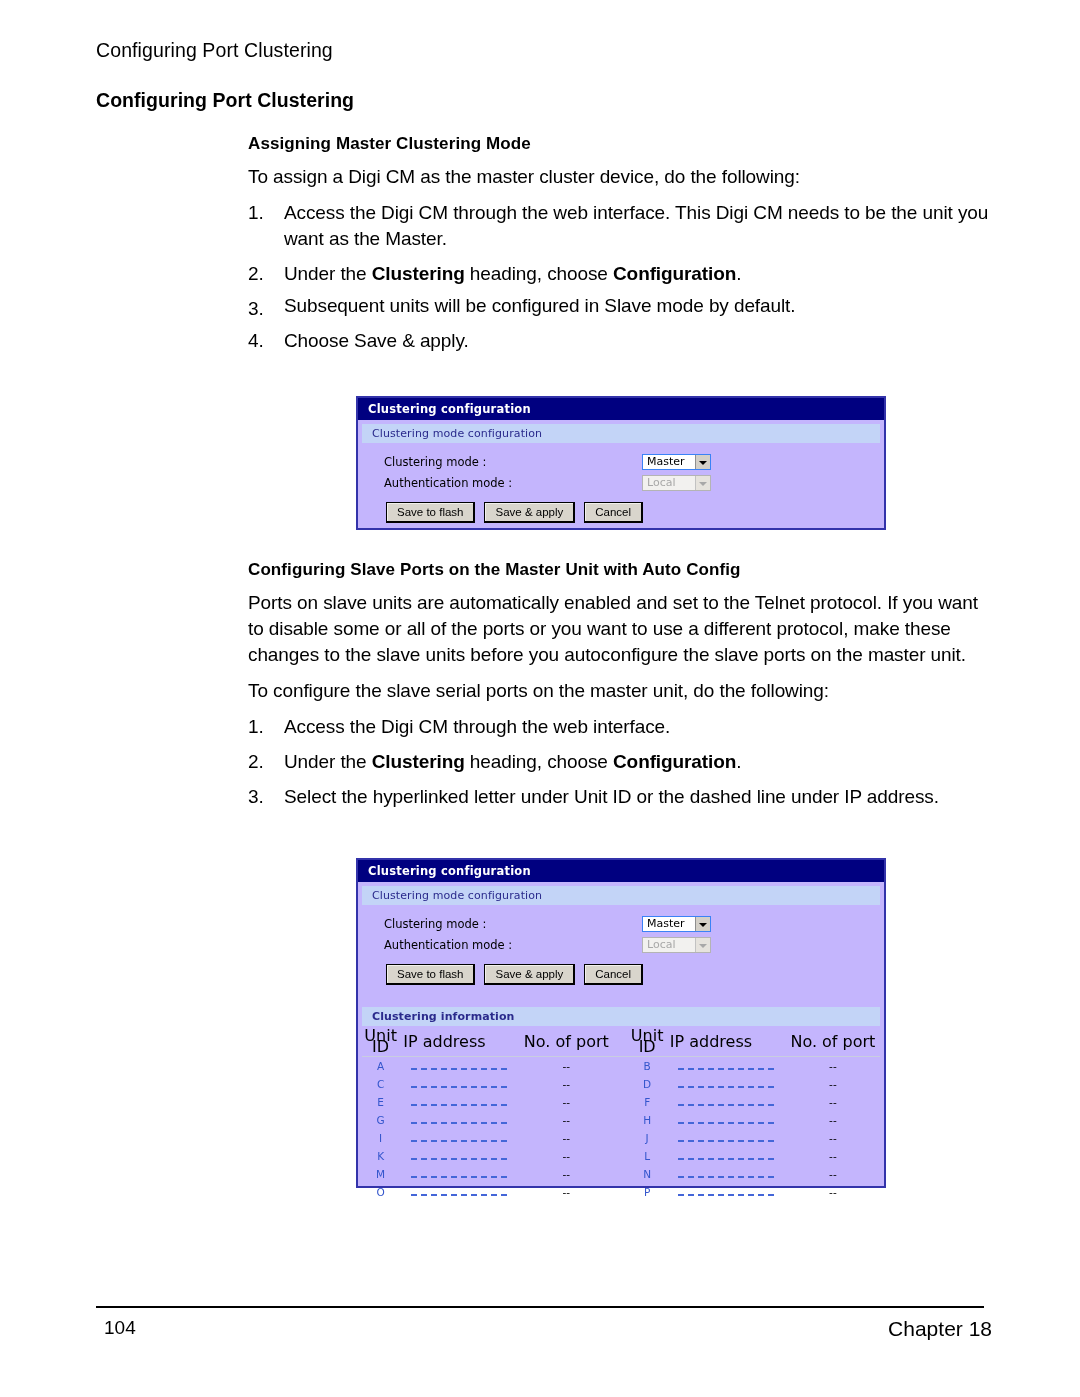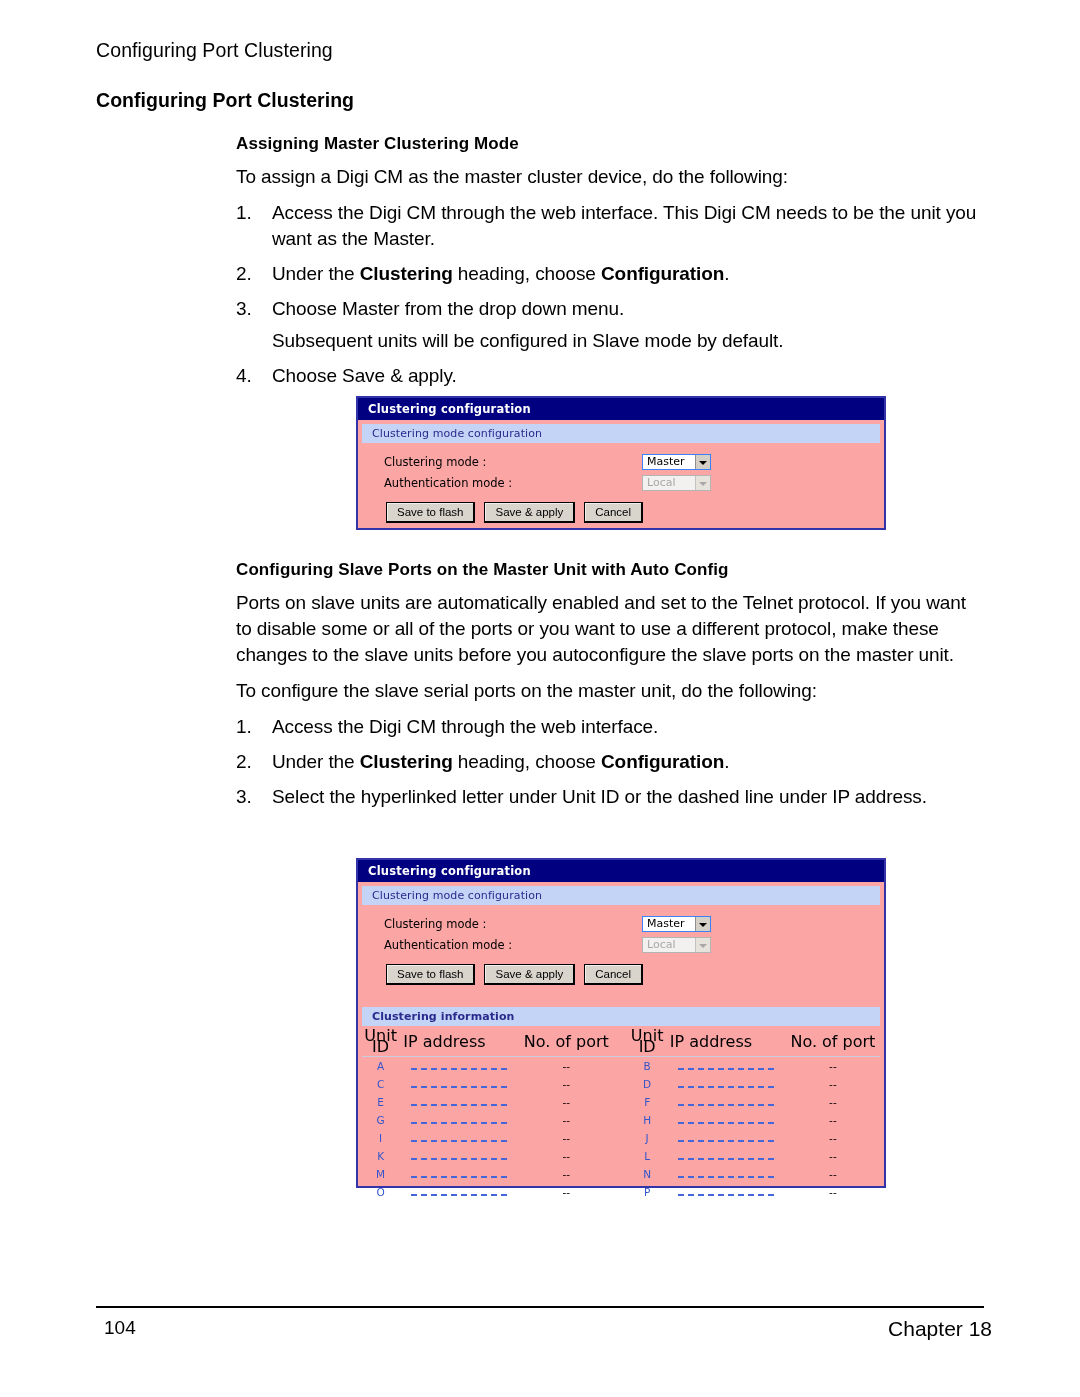--- a/index.html
+++ b/index.html
@@ -37,21 +37,21 @@
     left: 96px;
     top: 89px;
     font-size: 19.5px;
     font-weight: bold;
     letter-spacing: 0.05px;
   }
 
   
   .body-col {
     position: absolute;
-    left: 236px;
+    left: 248px;
     top: 134px;
     width: 744px;
   }
 
   .h2 {
     font-size: 17px;
     font-weight: bold;
     margin: 0 0 10px 0;
     letter-spacing: 0.1px;
   }
@@ -89,21 +89,21 @@
     padding-left: 36px;
     margin: -3px 0 9px 0;
     letter-spacing: -0.1px;
   }
   b { font-weight: bold; }
 
   
   .ui-panel {
     position: absolute;
     border: 2px solid #3333aa;
-    background: #fca5a5;
+    background: #c4b5fd;
     font-family: "DejaVu Sans", sans-serif;
     box-sizing: border-box;
   }
   .ui-titlebar {
     background: #000080;
     color: #ffffff;
     font-size: 11.5px;
     font-weight: bold;
     padding: 4px 0 4px 10px;
     letter-spacing: 0.2px;
@@ -253,21 +253,21 @@
     <p class="para">To assign a Digi CM as the master cluster device, do the following:</p>
 
     <ol class="steps">
       <li>
         <span class="num">1.</span><span>Access the Digi CM through the web interface. This Digi CM needs to be the unit you want as the Master.</span>
       </li>
       <li>
         <span class="num">2.</span><span>Under the </span><b>Clustering</b><span> heading, choose </span><b>Configuration</b><span>.</span>
       </li>
       <li>
-        <span class="num">3.</span><span>Choose Master from the drop down menu.</span>
+        <span class="num">3.</span>
       </li>
     </ol>
 
     <div class="sub-note">Subsequent units will be configured in Slave mode by default.</div>
 
     <ol class="steps">
       <li>
         <span class="num">4.</span><span>Choose Save &amp; apply.</span>
       </li>
     </ol>

